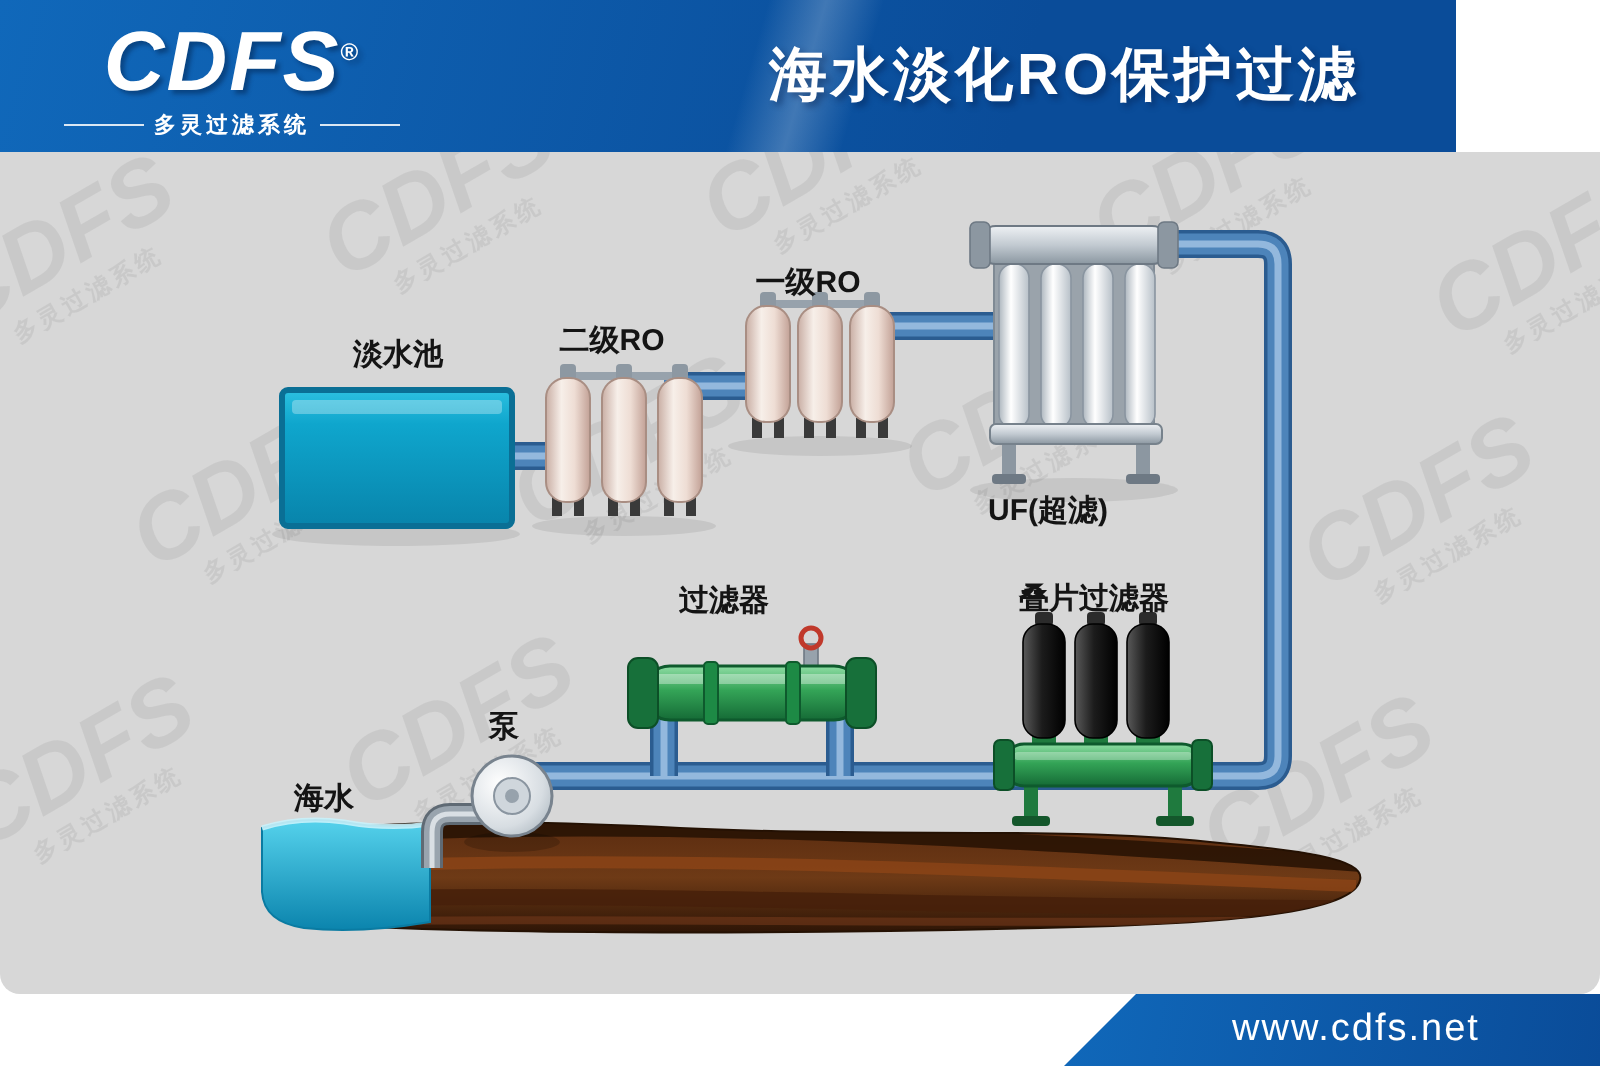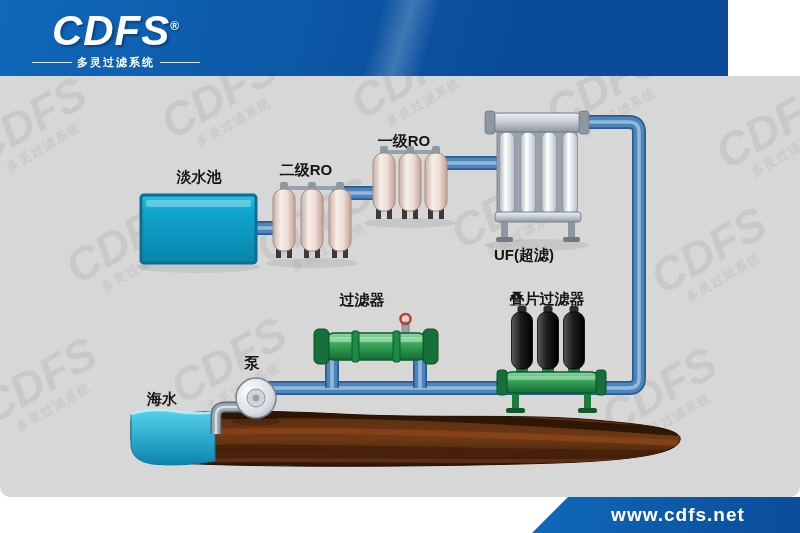--- a/index.html
+++ b/index.html
@@ -36,37 +36,38 @@
   .gb{fill:none;stroke:#99a4ae;stroke-width:8;stroke-linejoin:round;}
   .gh{fill:none;stroke:#d9dfe4;stroke-width:2.5;stroke-linejoin:round;}
   .lbl{font-family:"Liberation Sans",sans-serif;font-size:15px;font-weight:bold;fill:#141414;text-anchor:middle;}
 
   
   .footer{position:absolute;left:0;bottom:0;width:800px;height:36px;background:#fff;}
   .footer-blue{position:absolute;right:0;top:0;width:268px;height:36px;
     background:linear-gradient(100deg,var(--header-blue,#1068ba),var(--header-blue-dark,#0a4c99));
     clip-path:polygon(36px 0,100% 0,100% 100%,0 100%);
     display:flex;align-items:center;justify-content:center;}
-  .footer-url{color:#fff;font-size:19px;font-weight:bold;letter-spacing:1px;padding-left:24px;}
+  .footer-url{color:#fff;font-size:19px;font-weight:normal;letter-spacing:1px;padding-left:24px;}
 </style>
 </head>
 <body>
 
 <div class="stage">
 
   <header class="header">
     <div class="header-streak"></div>
     <div class="logo">
       <div class="logo-main"><span>CDFS</span><span class="logo-reg">®</span></div>
       <div class="logo-sub">
           <span class="line"></span>
           <span>多灵过滤系统</span>
           <span class="line"></span>
         </div>
     </div>
+    <div class="header-title">海水淡化RO保护过滤</div>
   </header>
 
   <main class="main">
 
     <div class="wm" style="left:-30px;top:20px">
         <div class="wm-big">CDFS</div>
         <div class="wm-small">多灵过滤系统</div>
       </div>
     <div class="wm" style="left:160px;top:-5px">
         <div class="wm-big">CDFS</div>

